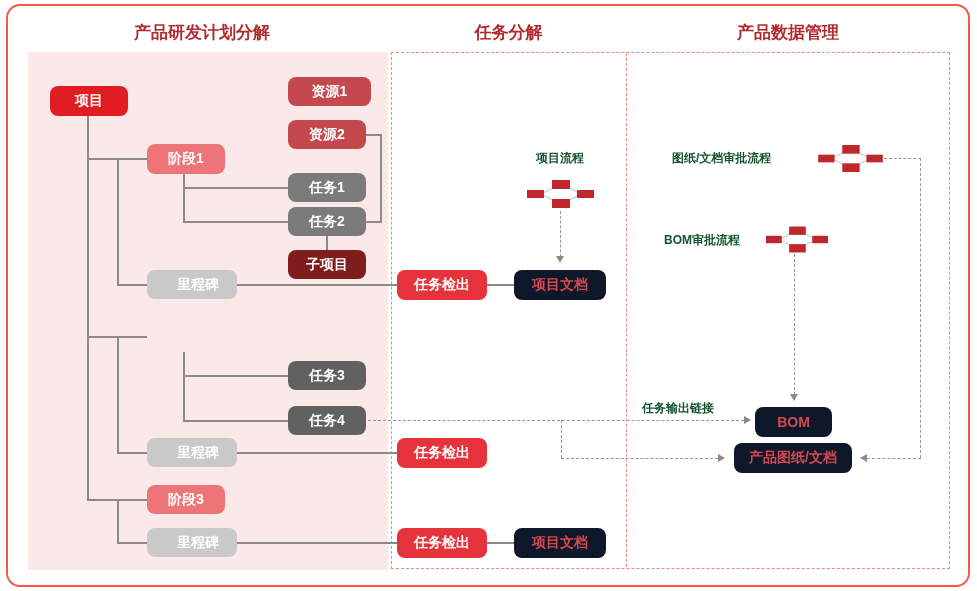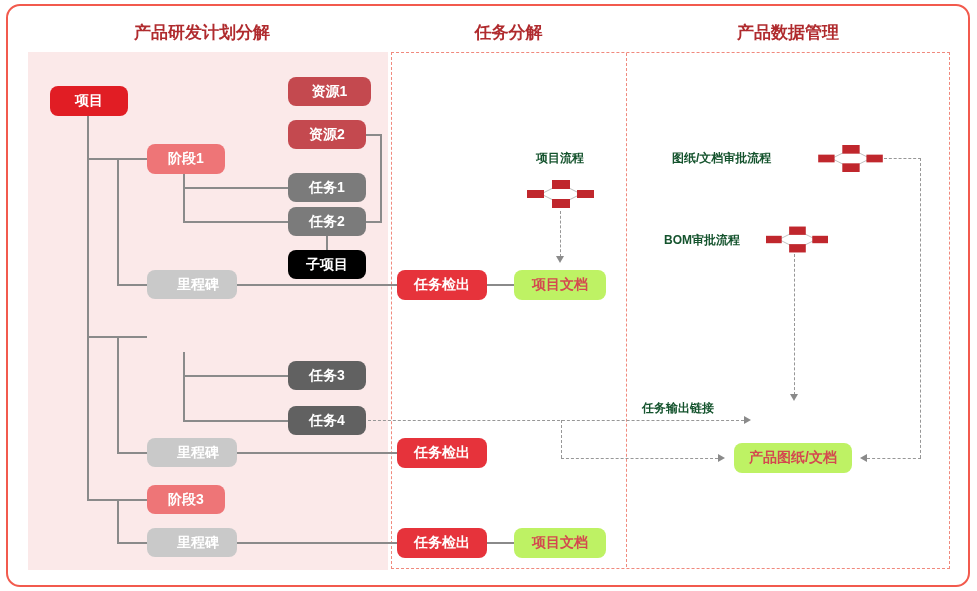--- a/index.html
+++ b/index.html
@@ -13,23 +13,23 @@
   .divider{position:absolute;left:626px;top:53px;width:0;height:514px;border-left:1.2px dashed #f0897d;}
   .hdr{position:absolute;font-size:17px;font-weight:bold;color:#b02b2e;text-align:center;white-space:nowrap;}
   .node{position:absolute;border-radius:8px;display:flex;align-items:center;justify-content:center;
         color:#ffffff;font-size:14px;font-weight:bold;white-space:nowrap;}
   .c-red{background:#e11d24;}
   .c-salmon{background:#ee7577;}
   .c-mutedred{background:#c4494f;}
   .c-gray{background:#7b7b7b;}
   .c-darkgray{background:#616161;}
   .c-lightgray{background:#c9c9c9;padding-left:12px;}
-  .c-black{background:#000000;}
+  .c-black{background:#7f1d1d;}
   .c-brightred{background:#e6333b;}
-  .c-pink{background:#bef264;color:#d4494f;}
+  .c-pink{background:#0f172a;color:#d4494f;}
   .ln{position:absolute;background:#8a8a8a;}
   .dlnh{position:absolute;height:0;border-top:1.6px dashed #979797;}
   .dlnv{position:absolute;width:0;border-left:1.6px dashed #979797;}
   .lbl{position:absolute;font-size:12px;font-weight:bold;color:#14532d;white-space:nowrap;}
   .arr{position:absolute;width:0;height:0;}
   .arr-down{border-left:4.5px solid transparent;border-right:4.5px solid transparent;border-top:7px solid #8a8a8a;}
   .arr-right{border-top:4.5px solid transparent;border-bottom:4.5px solid transparent;border-left:7px solid #8a8a8a;}
   .arr-left{border-top:4.5px solid transparent;border-bottom:4.5px solid transparent;border-right:7px solid #8a8a8a;}
   .flow-icon{position:absolute;}
 </style>
@@ -100,20 +100,21 @@
   <div class="node c-lightgray" style="left:147px;top:438px;width:78px;height:29px">里程碑</div>
   <div class="node c-salmon" style="left:147px;top:485px;width:78px;height:29px">阶段3</div>
   <div class="node c-lightgray" style="left:147px;top:528px;width:78px;height:29px">里程碑</div>
 
   <div class="node c-brightred" style="left:397px;top:270px;width:90px;height:30px">任务检出</div>
   <div class="node c-pink" style="left:514px;top:270px;width:92px;height:30px">项目文档</div>
   <div class="node c-brightred" style="left:397px;top:438px;width:90px;height:30px">任务检出</div>
   <div class="node c-brightred" style="left:397px;top:528px;width:90px;height:30px">任务检出</div>
   <div class="node c-pink" style="left:514px;top:528px;width:92px;height:30px">项目文档</div>
 
+  <div class="node c-pink" style="left:755px;top:407px;width:77px;height:30px">BOM</div>
   <div class="node c-pink" style="left:734px;top:443px;width:118px;height:30px">产品图纸/文档</div>
 
   <div class="lbl" style="left:510px;top:150px;width:100px;text-align:center">项目流程</div>
   <div class="lbl" style="left:672px;top:150px">图纸/文档审批流程</div>
   <div class="lbl" style="left:664px;top:232px">BOM审批流程</div>
   <div class="lbl" style="left:642px;top:400px">任务输出链接</div>
 
   <svg class="flow-icon" style="left:527px;top:180px" width="67" height="28" viewBox="0 0 67 28">
     <polygon points="14,14 34,4 54,14 34,24" fill="none" stroke="#bdbdbd" stroke-width="1"></polygon>
     <rect x="0" y="10" width="17" height="8" fill="#c0272d"></rect>

